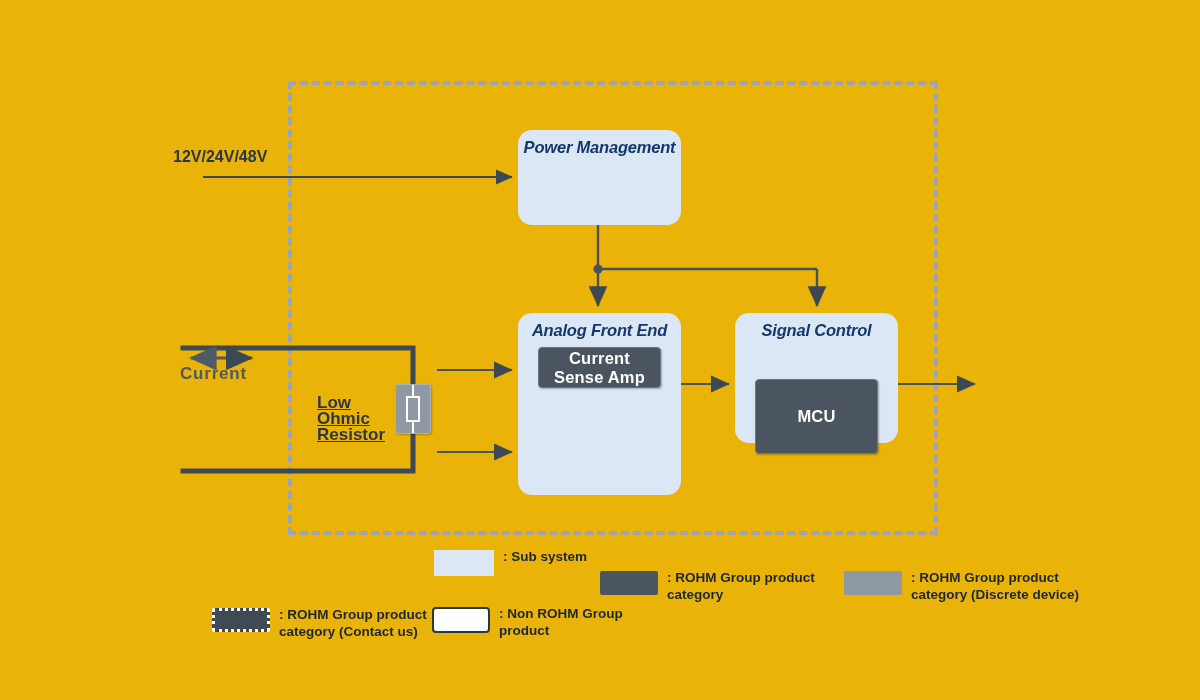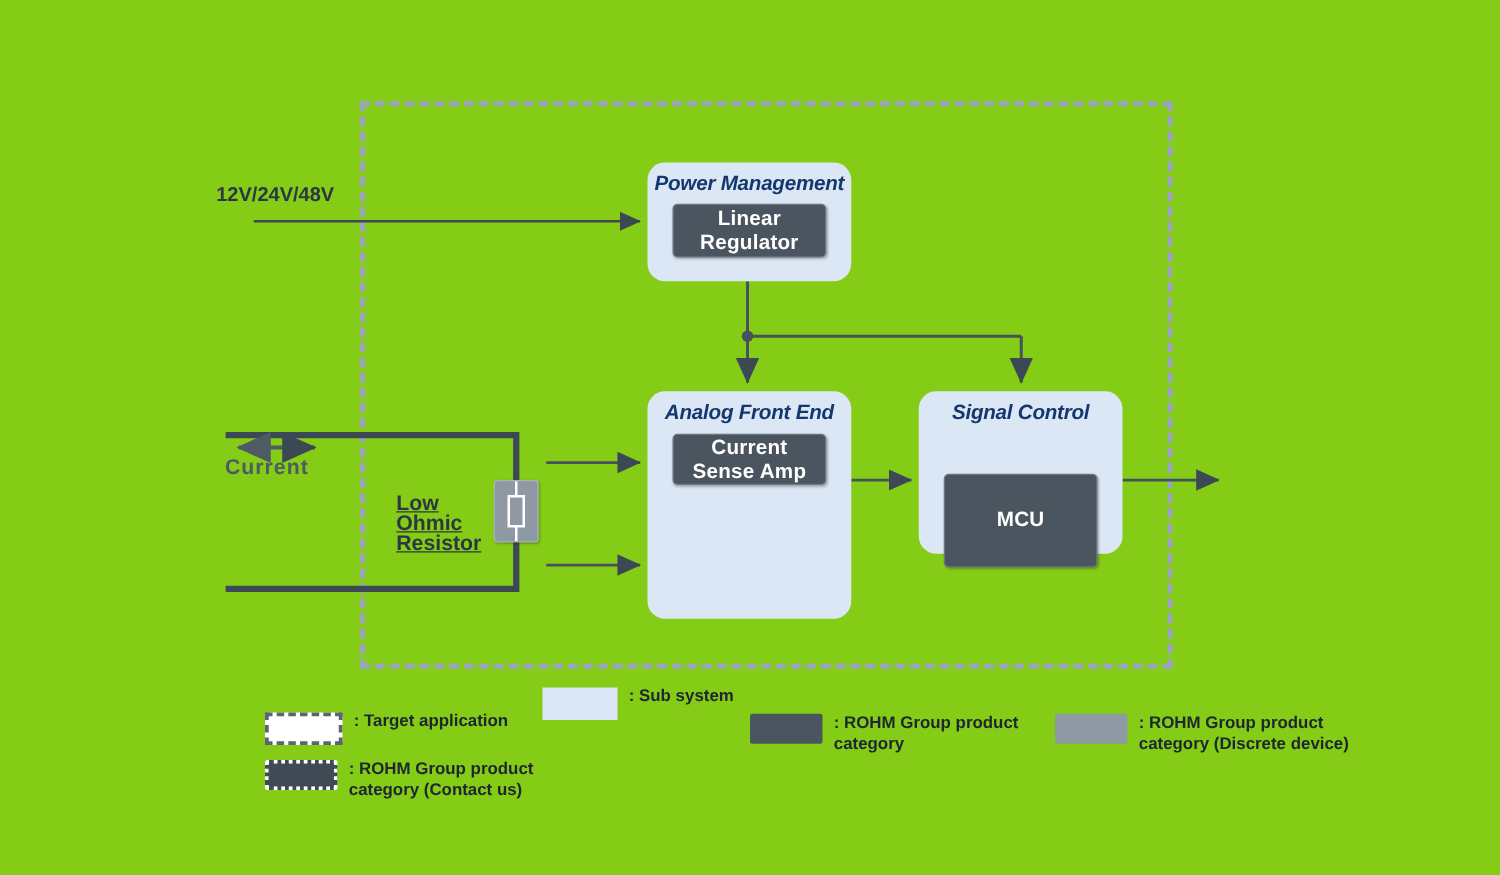--- a/index.html
+++ b/index.html
@@ -2,21 +2,21 @@
 <html><head>
 <meta charset="utf-8">
 <style>
   html,body{margin:0;padding:0;background:#ffffff;}
   body{
     width:1200px;height:700px;
     font-family:"Liberation Sans", sans-serif;
     -webkit-font-smoothing:antialiased;
     overflow:hidden;
   }
-  #stage{position:relative;width:1200px;height:700px;background:#84cc16;}
+  #stage{position:relative;width:1200px;height:700px;background:#eab308;}
 
   
   .target-boundary{
     position:absolute;
     left:288px;top:81px;width:650px;height:454px;
     border:4px dashed #9aa4bf;
     box-sizing:border-box;
   }
 
   
@@ -176,40 +176,34 @@
     <svg width="34" height="48" viewBox="0 0 34 48">
       <line x1="17" y1="0" x2="17" y2="12" stroke="#ffffff" stroke-width="2"></line>
       <rect x="11" y="12" width="12" height="24" fill="none" stroke="#ffffff" stroke-width="2"></rect>
       <line x1="17" y1="36" x2="17" y2="48" stroke="#ffffff" stroke-width="2"></line>
     </svg>
   </div>
 
   <div class="subsystem" style="left:518px;top:130px;width:163px;height:95px;">
     <div class="subsystem-title" style="top:8px;">Power Management</div>
   </div>
-  <div class="chip" style="left:538px;top:163px;width:123px;height:43px;white-space:pre-line;">Linear
-Regulator</div>
 
   <div class="subsystem" style="left:518px;top:313px;width:163px;height:182px;">
     <div class="subsystem-title" style="top:8px;">Analog Front End</div>
   </div>
   <div class="chip" style="left:538px;top:347px;width:123px;height:41px;white-space:pre-line;">Current
 Sense Amp</div>
 
   <div class="subsystem" style="left:735px;top:313px;width:163px;height:130px;">
     <div class="subsystem-title" style="top:8px;">Signal Control</div>
   </div>
   <div class="chip" style="left:755px;top:347px;width:123px;height:75px;margin-top:32px;">MCU</div>
 
   <div class="legend">
 
-    <div class="legend-item" style="left:212px;top:568px;">
-      <span class="legend-swatch sw-target"></span>
-      <span class="legend-text">: Target application</span>
-    </div>
 
     <div class="legend-item" style="left:434px;top:548px;">
       <span class="legend-swatch sw-sub"></span>
       <span class="legend-text">: Sub system</span>
     </div>
 
     <div class="legend-item" style="left:600px;top:569px;">
       <span class="legend-swatch sw-chip"></span>
       <span class="legend-text">: ROHM Group product
 category</span>
@@ -220,16 +214,21 @@
       <span class="legend-text">: ROHM Group product
 category (Discrete device)</span>
     </div>
 
     <div class="legend-item" style="left:212px;top:606px;">
       <span class="legend-swatch sw-contact"></span>
       <span class="legend-text">: ROHM Group product
 category (Contact us)</span>
     </div>
 
+    <div class="legend-item" style="left:432px;top:605px;">
+      <span class="legend-swatch sw-non"></span>
+      <span class="legend-text">: Non ROHM Group
+product</span>
+    </div>
 
   </div>
 
 </div>
 
 </body></html>

